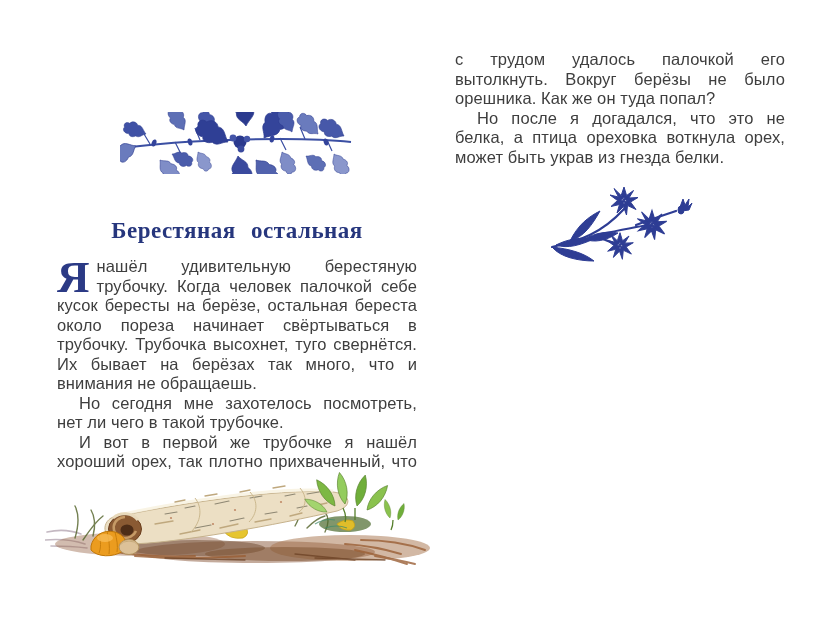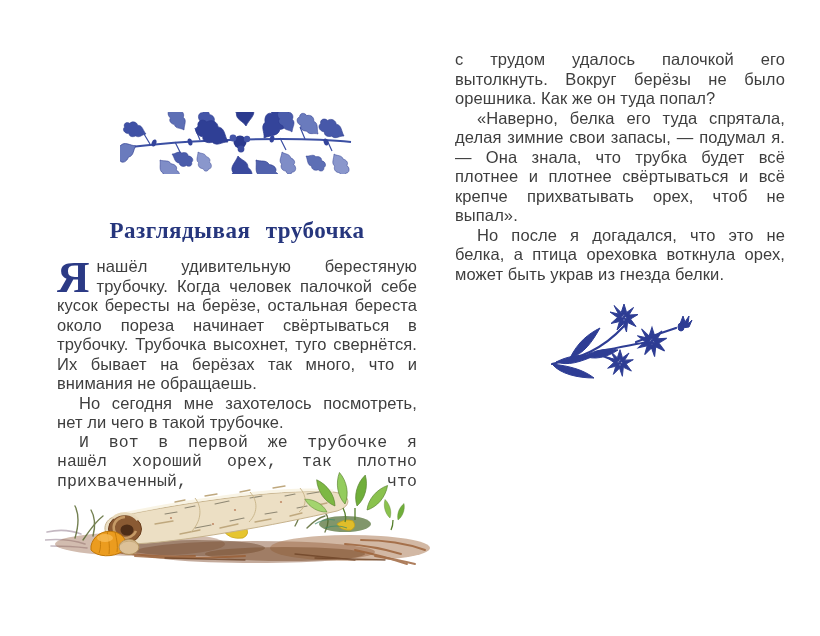--- a/index.html
+++ b/index.html
@@ -9,21 +9,21 @@
   .left-col{left:57px;top:112px;width:360px;}
   .right-col{left:455px;top:50px;width:330px;}
   .ornament-oak{display:block;margin:0 auto;}
   .story-title{margin:44px 0 0 0;text-align:center;
                font-family:"Liberation Serif",serif;font-weight:700;
                font-size:23px;color:#26367d;letter-spacing:0.5px;word-spacing:9px;}
   p.body-para{margin:0;font-size:16.5px;line-height:19.5px;color:#3e3e3e;
               text-align:justify;letter-spacing:0.1px;}
   .left-col p.first-para{margin-top:13px;}
   p.indent{text-indent:22px;}
-  p.justify-last{text-align-last:justify;font-family:Liberation Mono, monospace;}
+  p.justify-last{text-align-last:justify;}
   .dropcap{float:left;font-family:"Liberation Serif",serif;font-weight:700;
            font-size:45px;line-height:33px;color:#2b3a85;margin:4px 7px 0 0;}
   .illustration-box{position:absolute;left:45px;top:466px;width:390px;height:108px;}
   .ornament-flower{display:block;margin:16px auto 0 auto;}
 </style>
 </head>
 <body>
 
 <div class="canvas">
 
@@ -61,21 +61,21 @@
       <circle cx="127" cy="27" r="3.2" fill="#4455a8"></circle>
       <circle cx="121" cy="37" r="3.4" fill="#3a4a9e"></circle>
       <g fill="#33439b">
         <use href="#acorn" transform="translate(34,31) rotate(20)"></use>
         <use href="#acorn" transform="translate(70,30) rotate(-15)"></use>
         <use href="#acorn" transform="translate(152,27) rotate(12)"></use>
         <use href="#acorn" transform="translate(206,30) rotate(-18)"></use>
       </g>
     </svg>
 
-    <h1 class="story-title">Разглядывая трубочка</h1>
+    <h1 class="story-title">Берестяная остальная</h1>
 
     <p class="body-para first-para">
       <span class="dropcap">Я</span><span>нашёл удивительную берестяную трубочку. Когда человек палочкой себе кусок бересты на берёзе, остальная береста около пореза начинает свёртываться в трубочку. Трубочка высохнет, туго свернётся. Их бывает на берёзах так много, что и внимания не обращаешь.</span>
     </p>
     <p class="body-para indent">Но сегодня мне захотелось посмотреть, нет ли чего в такой трубочке.</p>
     <p class="body-para indent justify-last">И вот в первой же трубочке я нашёл хороший орех, так плотно прихваченный, что</p>
   </div>
 
   <div class="illustration-box">
     <svg width="390" height="108" viewBox="0 0 390 108" aria-hidden="true">
@@ -194,21 +194,20 @@
       </g>
       <g stroke="#3f8a6a" stroke-width="1.2" fill="none" opacity="0.7">
         <path d="M270,58 q10,-6 20,-4"></path>
           <path d="M280,62 q12,-4 22,0"></path>
       </g>
     </svg>
   </div>
 
   <div class="page-col right-col">
     <p class="body-para">с трудом удалось палочкой его вытолкнуть. Вокруг берёзы не было орешника. Как же он туда попал?</p>
-    <p class="body-para indent">«Наверно, белка его туда спрятала, делая зимние свои запасы, — подумал я. — Она знала, что трубка будет всё плотнее и плотнее свёртываться и всё крепче прихватывать орех, чтоб не выпал».</p>
     <p class="body-para indent">Но после я догадался, что это не белка, а птица ореховка воткнула орех, может быть украв из гнезда белки.</p>
 
     <svg class="ornament-flower" width="160" height="80" viewBox="0 0 160 80" aria-hidden="true">
       <defs>
         <g id="cflower">
           <path d="M0,-14 L2.6,-5.5 L9.5,-10.5 L5,-3 L14,-3.5 L6.5,1 L12,8.5 L3.5,4.5 L2.5,14 L-0.5,5.5 L-7,12 L-4.5,3.5 L-13,5.5 L-6.5,-0.5 L-14,-6 L-5.5,-4 L-10,-12.5 L-2.8,-5.5 Z"></path>
           <circle r="4.6"></circle>
           <circle cx="-1.6" cy="-1.2" r="0.9" fill="#ffffff" opacity="0.85"></circle>
           <circle cx="1.6" cy="-0.4" r="0.9" fill="#ffffff" opacity="0.85"></circle>
           <circle cx="0" cy="2" r="0.9" fill="#ffffff" opacity="0.85"></circle>

